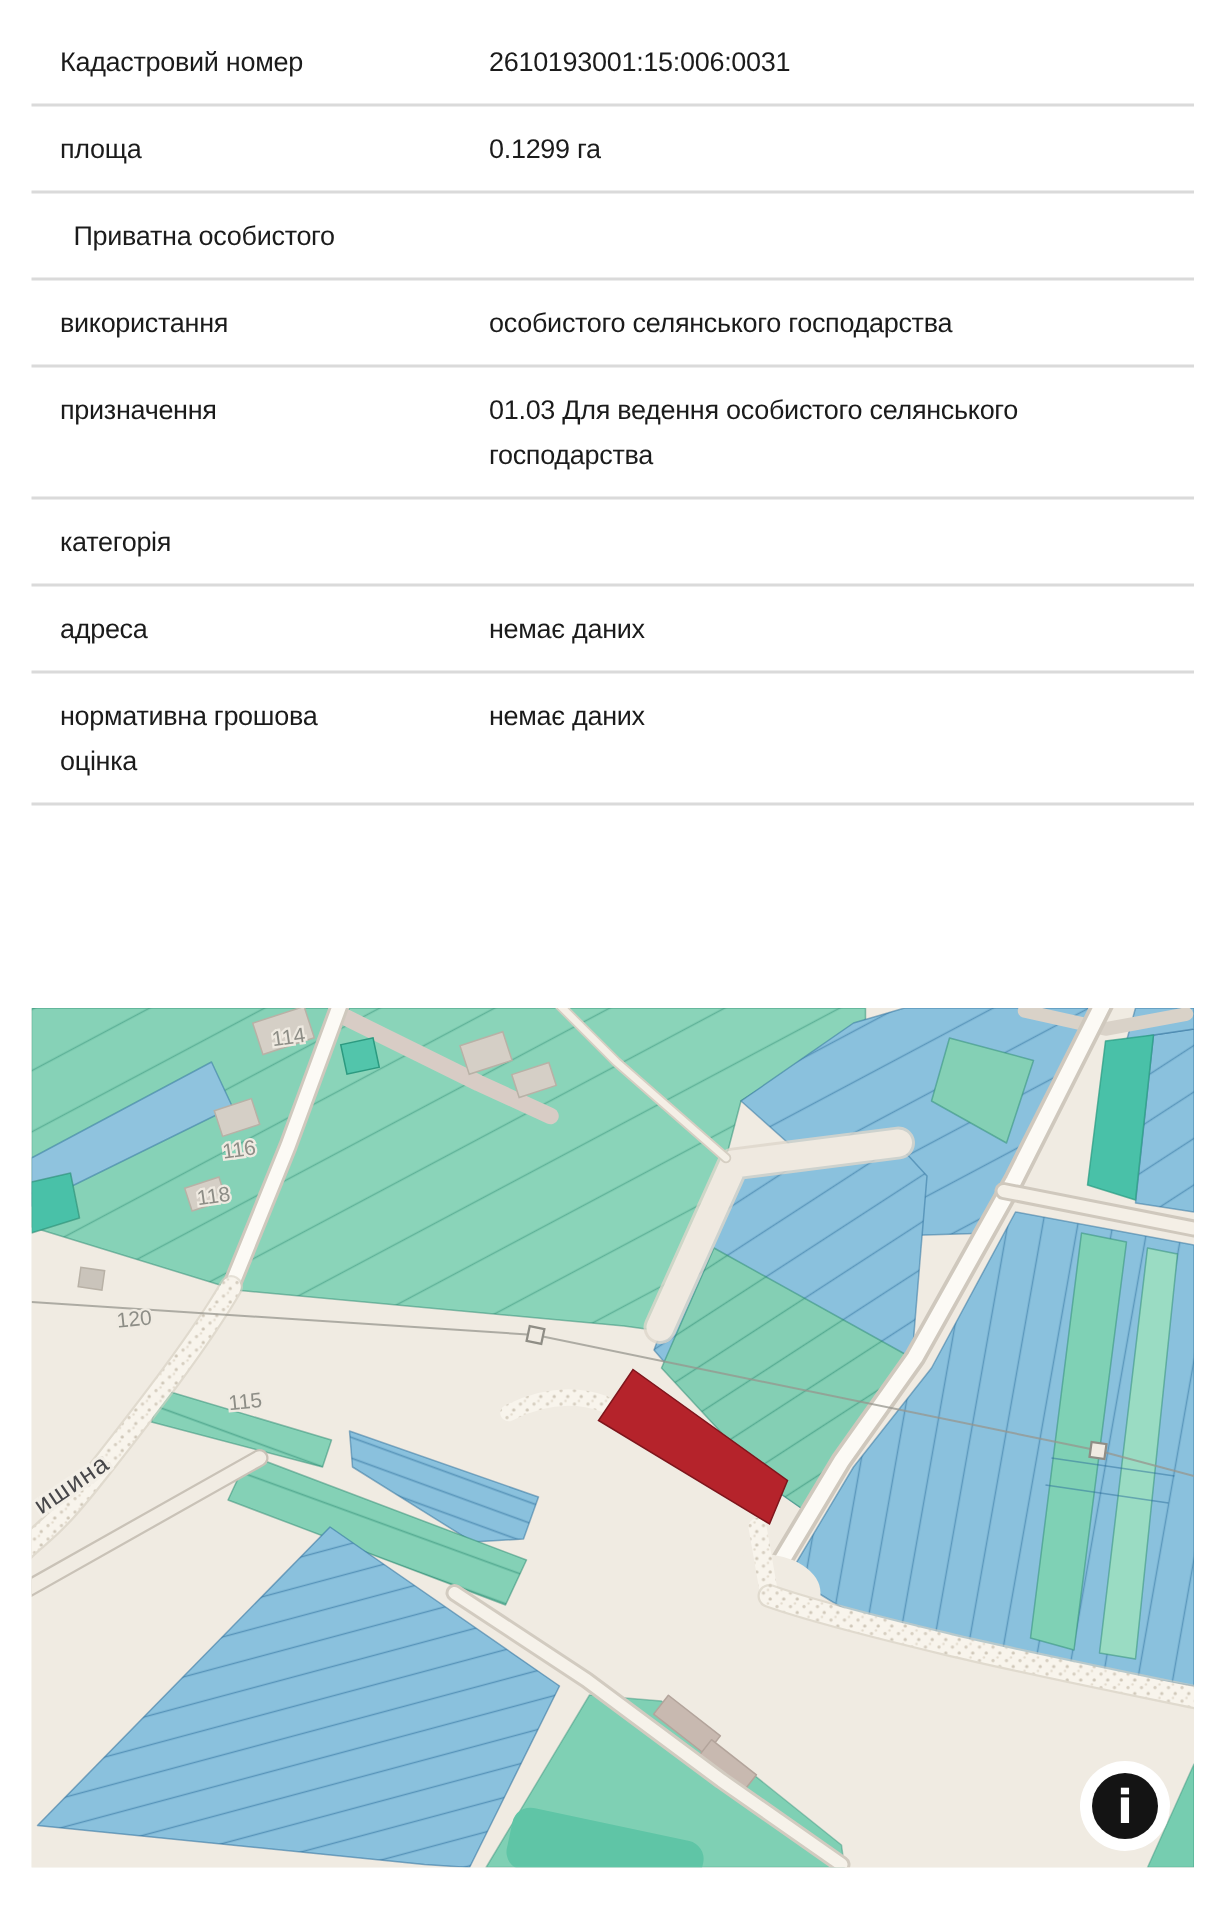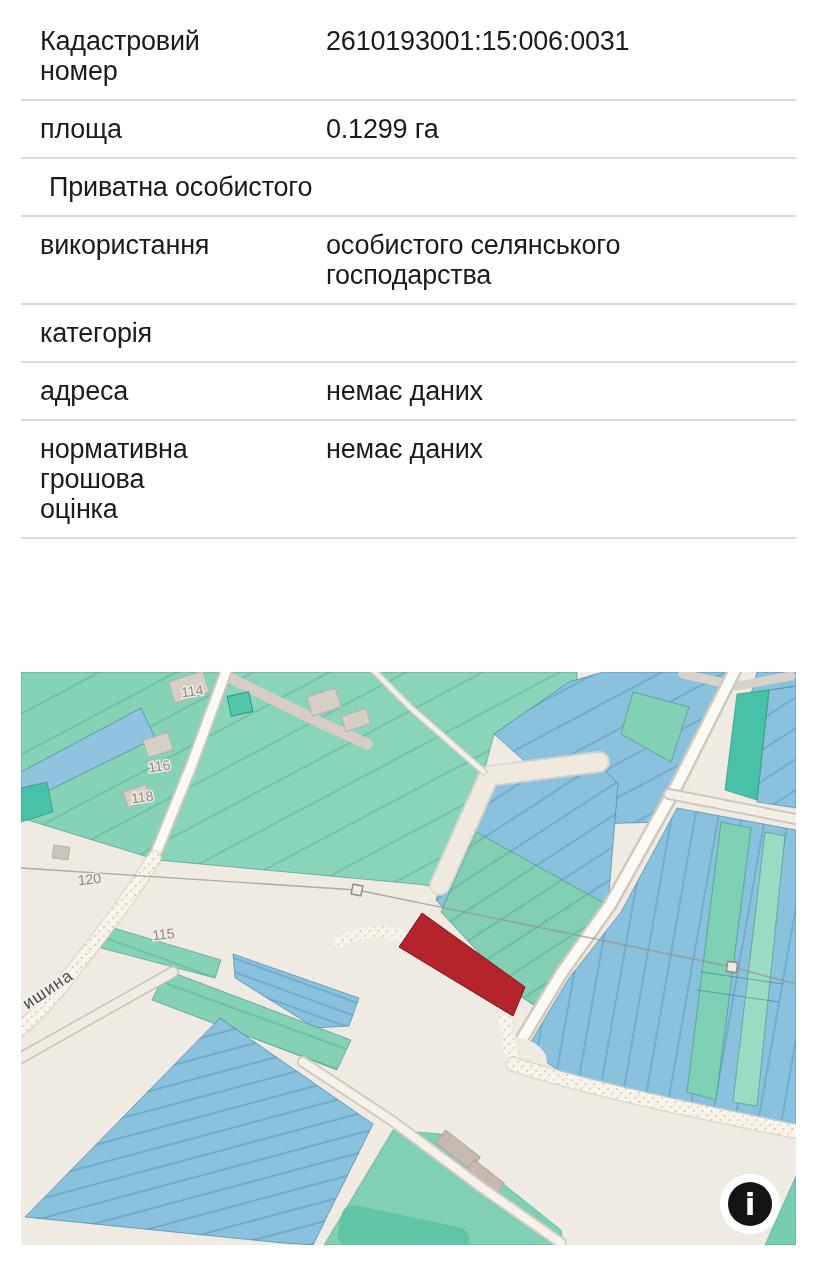--- a/index.html
+++ b/index.html
@@ -1,21 +1,21 @@
 <!DOCTYPE html>
 <html><head>
 <meta charset="utf-8">
 <style>
   html,body{margin:0;padding:0;background:#ffffff;}
   #screen{position:relative;width:817px;height:1280px;background:#ffffff;overflow:hidden;
           font-family:"Liberation Sans",sans-serif;color:#1b1b1b;}
   
   #info-table{position:absolute;top:0;left:0;width:817px;}
   .row{display:flex;align-items:flex-start;margin:0 21px;padding:13px 0;
-       border-bottom:2px solid #dadada;font-size:27px;line-height:30px;letter-spacing:-0.2px;}
+       border-bottom:2px solid #dadada;font-size:18px;line-height:30px;letter-spacing:-0.2px;}
   .row:first-child{padding-top:26px;}
   .row .label{width:180px;margin-left:19px;margin-right:78px;flex:0 0 auto;}
   .row .value{width:440px;flex:0 0 auto;margin-left:28px;}
   
   #map-wrap{position:absolute;left:21px;top:672px;width:775px;height:573px;overflow:hidden;background:#f0ebe2;}
   #map-wrap svg{display:block;}
   text.pnum{font-family:"Liberation Sans",sans-serif;font-size:14px;fill:#8d8d86;
             paint-order:stroke;stroke:#efeae1;stroke-width:3px;}
   text.street{font-family:"Liberation Sans",sans-serif;font-size:17px;fill:#47474a;
             paint-order:stroke;stroke:#f3efe7;stroke-width:4px;letter-spacing:1px;}
@@ -36,20 +36,24 @@
       <div class="value">0.1299 га</div>
     </div>
     <div class="row">
       <div class="value">Приватна особистого</div>
     </div>
     <div class="row">
       <div class="label">використання</div>
       <div class="value">особистого селянського господарства</div>
     </div>
     <div class="row">
+      <div class="label">призначення</div>
+      <div class="value">01.03 Для ведення особистого селянського господарства</div>
+    </div>
+    <div class="row">
       <div class="label">категорія</div>
     </div>
     <div class="row">
       <div class="label">адреса</div>
       <div class="value">немає даних</div>
     </div>
     <div class="row">
       <div class="label">нормативна грошова оцінка</div>
       <div class="value">немає даних</div>
     </div>

